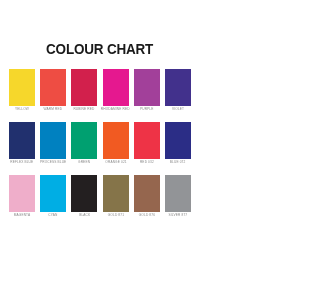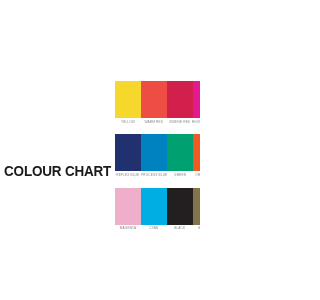--- a/index.html
+++ b/index.html
@@ -12,21 +12,21 @@
     background: #ffffff;
     font-family: "Liberation Sans", sans-serif;
     overflow: hidden;
   }
   .sheet {
     width: 200px;
     height: 300px;
     background: #ffffff;
     box-sizing: border-box;
     display: flex;
-    flex-direction: row;
+    flex-direction: column;
     align-items: center;
   }
   .chart-title {
     margin-top: 42px;
     font-size: 14.5px;
     font-weight: bold;
     letter-spacing: -0.2px;
     color: #1a1a1a;
     font-family: "Liberation Sans", sans-serif;
     transform: scaleX(0.93);

